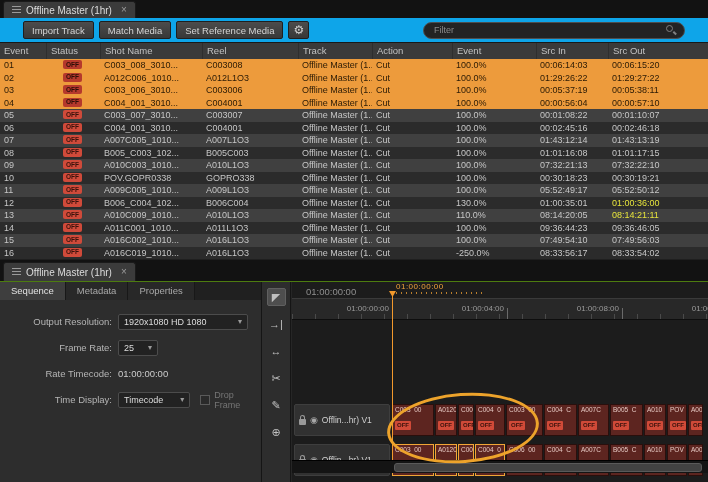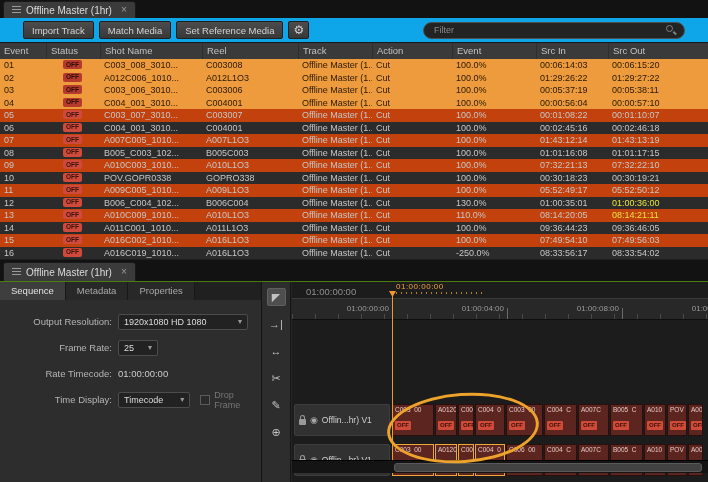--- a/index.html
+++ b/index.html
@@ -37,21 +37,21 @@
   .c0{left:0;width:46px;border-left:none;}
   .c1{left:46px;width:54px;}
   .c2{left:100px;width:102px;}
   .c3{left:202px;width:96px;}
   .c4{left:298px;width:74px;}
   .c5{left:372px;width:80px;}
   .c6{left:452px;width:84px;}
   .c7{left:536px;width:72px;}
   .c8{left:608px;width:100px;}
   .tbody{position:absolute;top:59px;left:0;right:0;height:201px;background:#1f1f1f;overflow:hidden;}
-  .trow{position:relative;height:12.5px;font-size:9px;line-height:12.5px;color:#c6c6c6;background:#c2410c;}
+  .trow{position:relative;height:12.5px;font-size:9px;line-height:12.5px;color:#c6c6c6;background:#404040;}
   .trow:nth-child(even){background:#2b2b2b;}
   .trow.sel{background:#ed9b3c;color:#2a1a05;}
   .cell{position:absolute;top:0;height:12.5px;overflow:hidden;white-space:nowrap;padding-left:4px;box-sizing:border-box;}
   .badge{display:inline-block;background:#cf4a3a;color:#3a120b;font-size:6.5px;font-weight:bold;line-height:8px;
          padding:0.5px 3px;border-radius:2px;vertical-align:1.5px;margin-left:13px;}
   .trow.sel .badge{background:#b5392c;color:#2c0e08;}
   .yellow{color:#e6e43c;}
 
   
   .bottom-tabbar{top:260px;height:21px;}

